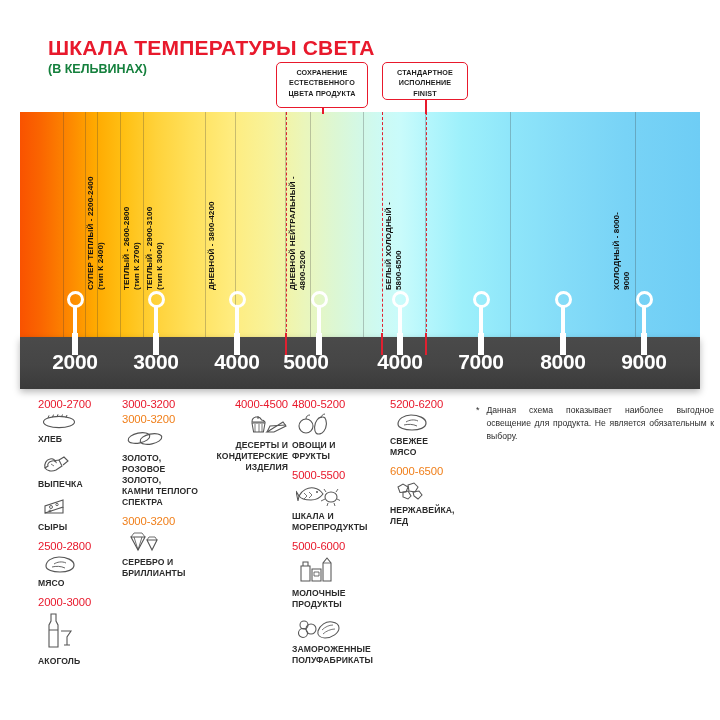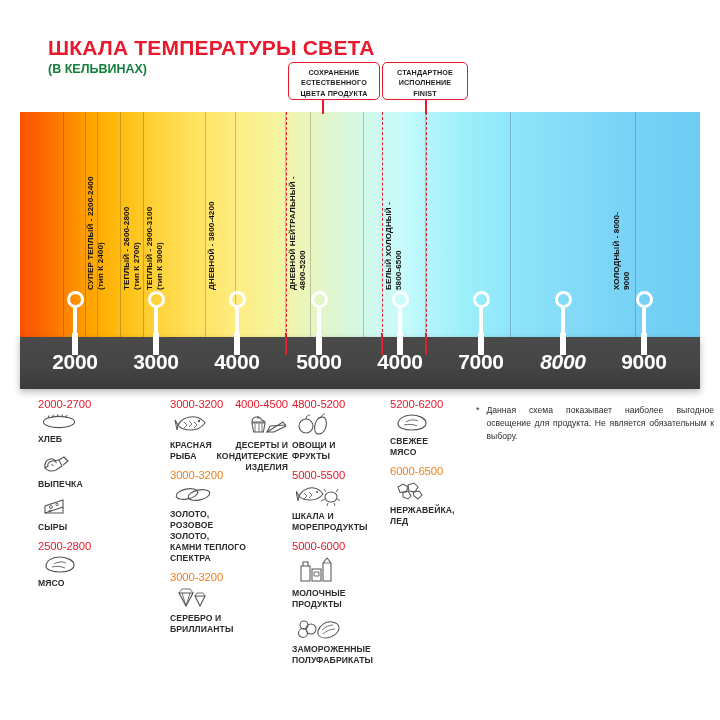--- a/index.html
+++ b/index.html
@@ -124,21 +124,21 @@
 </head>
 <body>
 
 <div class="page">
 
   <div class="title">ШКАЛА ТЕМПЕРАТУРЫ СВЕТА</div>
   <div class="subtitle">(В КЕЛЬВИНАХ)</div>
 
   <div id="callouts">
       <div class="callout-stem" style="left: 322px; top: 100px; height: 14px;"></div>
-      <div class="callout" style="left: 288px; top: 62px; width: 92px; height: 38px; white-space: pre-line;">СОХРАНЕНИЕ
+      <div class="callout" style="left: 276px; top: 62px; width: 92px; height: 46px; white-space: pre-line;">СОХРАНЕНИЕ
 ЕСТЕСТВЕННОГО
 ЦВЕТА ПРОДУКТА</div>
       <div class="callout-stem" style="left: 425px; top: 100px; height: 14px;"></div>
       <div class="callout" style="left: 382px; top: 62px; width: 86px; height: 38px; white-space: pre-line;">СТАНДАРТНОЕ
 ИСПОЛНЕНИЕ
 FINIST</div>
     </div>
 
   <div class="scale-wrap">
     <div class="gradient"></div>
@@ -223,24 +223,24 @@
         <div class="tick" style="left: 540px;"></div>
         <div class="tick" style="left: 621px;"></div>
         <div class="tick red" style="left: 265px;"></div>
         <div class="tick red" style="left: 361px;"></div>
         <div class="tick red" style="left: 405px;"></div>
       </div>
     <div id="numbers">
         <div class="scale-num" style="left: 55px;">2000</div>
         <div class="scale-num" style="left: 136px;">3000</div>
         <div class="scale-num" style="left: 217px;">4000</div>
-        <div class="scale-num" style="left: 299px; text-align: right;">5000</div>
+        <div class="scale-num" style="left: 286px; text-align: right;">5000</div>
         <div class="scale-num" style="left: 380px;">4000</div>
         <div class="scale-num" style="left: 461px;">7000</div>
-        <div class="scale-num" style="left: 543px; font-style: italic;">8000</div>
+        <div class="scale-num" style="left: 543px;">8000</div>
         <div class="scale-num" style="left: 624px;">9000</div>
       </div>
   </div>
 
   <div class="legend">
     <div id="legend-cols">
         <div class="col" style="left: 38px; width: 78px;">
           <div class="grp">
             <div class="range red">2000-2700</div>
             <div class="item">
@@ -274,34 +274,35 @@
             <div class="range red">2500-2800</div>
             <div class="item">
               <span class="icon"><svg width="34" height="18" viewBox="0 0 34 18">
                   <path d="M4 11c0-5 6-9 13-9s15 3 15 8-7 7-14 7S4 15 4 11z" fill="none" stroke="#555" stroke-width="1.2"></path>
                   <path d="M12 9c3-2 8-3 12-1" fill="none" stroke="#555" stroke-width=".9"></path>
                   <path d="M10 12c4-1 9-1 13 1" fill="none" stroke="#555" stroke-width=".9"></path>
                 </svg></span>
               <div class="ilabel">МЯСО</div>
             </div>
           </div>
-        </div>
-        <div class="col" style="left: 122px; width: 82px; margin-left: 48px;">
+          <div class="grp">
+            <div class="range red">2000-3000</div>
+            <div class="item">
+              <span class="icon"><svg width="32" height="40" viewBox="0 0 32 40">
+                  <path d="M9 3h5v7l2 4v22H7V14l2-4z" fill="none" stroke="#555" stroke-width="1.1"></path>
+                  <path d="M7 19h9" stroke="#555" stroke-width="1"></path>
+                  <path d="M19 20h10l-4 6v8m-3 0h6" fill="none" stroke="#555" stroke-width="1.1"></path>
+                </svg></span>
+              <div class="ilabel">АКОГОЛЬ</div>
+            </div>
+          </div>
+        </div>
+        <div class="col" style="left: 122px; width: 82px;">
           <div class="grp">
             <div class="range red">3000-3200</div>
-            <div class="item">
-              <span class="icon"><svg width="34" height="22" viewBox="0 0 34 22">
-                  <path d="M4 12c3-6 10-9 17-8 4 .6 8 3 10 6-3 4-8 7-14 7-6 0-11-2-13-5z" fill="none" stroke="#555" stroke-width="1.1"></path>
-                  <path d="M4 12 1 7l2 10z" fill="none" stroke="#555" stroke-width="1.1"></path>
-                  <circle cx="25" cy="8" r="1.2" fill="#555"></circle>
-                  <path d="M10 9l3 3-3 3M15 8l3 3-3 3M20 9l3 3-3 3" fill="none" stroke="#555" stroke-width=".8"></path>
-                </svg></span>
-              <div class="ilabel">КРАСНАЯ
-РЫБА</div>
-            </div>
           </div>
           <div class="grp">
             <div class="range orange">3000-3200</div>
             <div class="item">
               <span class="icon"><svg width="38" height="20" viewBox="0 0 38 20">
                   <ellipse cx="13" cy="10" rx="11" ry="5" fill="none" stroke="#555" stroke-width="1.1" transform="rotate(-12 13 10)"></ellipse>
                   <ellipse cx="25" cy="11" rx="11" ry="5" fill="none" stroke="#555" stroke-width="1.1" transform="rotate(-12 25 11)"></ellipse>
                 </svg></span>
               <div class="ilabel">ЗОЛОТО,
 РОЗОВОЕ ЗОЛОТО,

